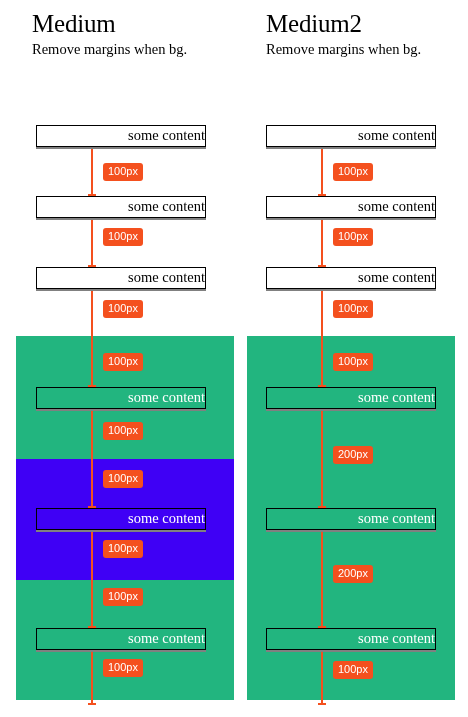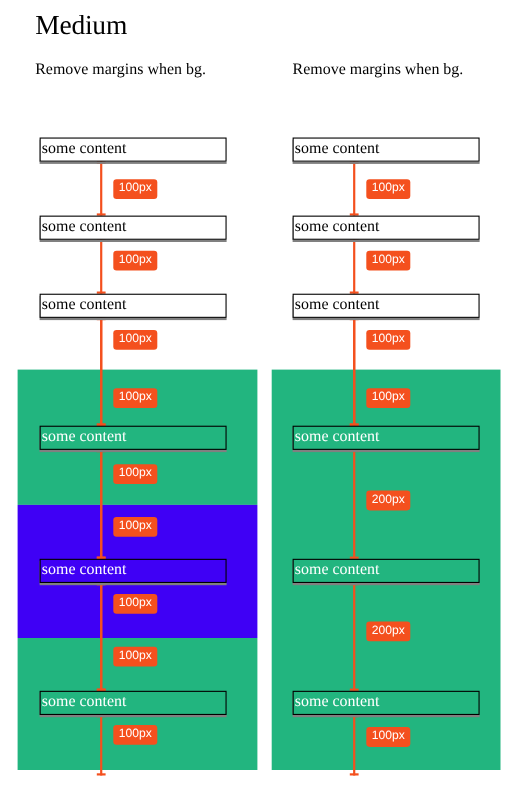--- a/index.html
+++ b/index.html
@@ -33,21 +33,21 @@
     font-family: "Liberation Serif", "DejaVu Serif", serif;
     font-weight: normal;
     font-size: 25px;
     line-height: 29px;
     color: #000000;
     letter-spacing: -0.2px;
   }
   .col-sub {
     position: absolute;
     left: 32px;
-    top: 54px;
+    top: 40px;
     margin: 0;
     font-family: "Liberation Serif", "DejaVu Serif", serif;
     font-size: 14.5px;
     line-height: 18px;
     color: #000000;
   }
 
   
   .bg-band {
     position: absolute;
@@ -68,20 +68,21 @@
     border: 1.5px solid #000000;
     box-shadow: 0 2px 0 0 #808080;
     background: transparent;
     font-family: "Liberation Serif", "DejaVu Serif", serif;
     font-size: 14.5px;
     line-height: 19px;
     color: #000000;
     padding-left: 1px;
     white-space: nowrap;
     overflow: hidden;
+    text-align: right;
   }
   .content-box.on-color {
     color: #ffffff;
   }
   .column.right .content-box {
     left: 32px;
     width: 170px;
   }
 
   
@@ -164,14 +165,15 @@
     <div class="margin-rule" style="top: 530px; height: 98px; left: 87px;"></div>
     <div class="margin-badge" style="top: 565px; left: 99px;">200px</div>
     <div class="margin-rule" style="top: 650px; height: 55px; left: 87px;"></div>
     <div class="margin-badge" style="top: 661px; left: 99px;">100px</div>
     <div class="content-box" style="top: 125px;">some content</div>
     <div class="content-box" style="top: 196px;">some content</div>
     <div class="content-box" style="top: 267px;">some content</div>
     <div class="content-box on-color" style="top: 387px;">some content</div>
     <div class="content-box on-color" style="top: 508px;">some content</div>
     <div class="content-box on-color" style="top: 628px;">some content</div>
+    <h1 class="col-title">Medium2</h1>
     <p class="col-sub">Remove margins when bg.</p>
   </div>
 
 </body></html>

